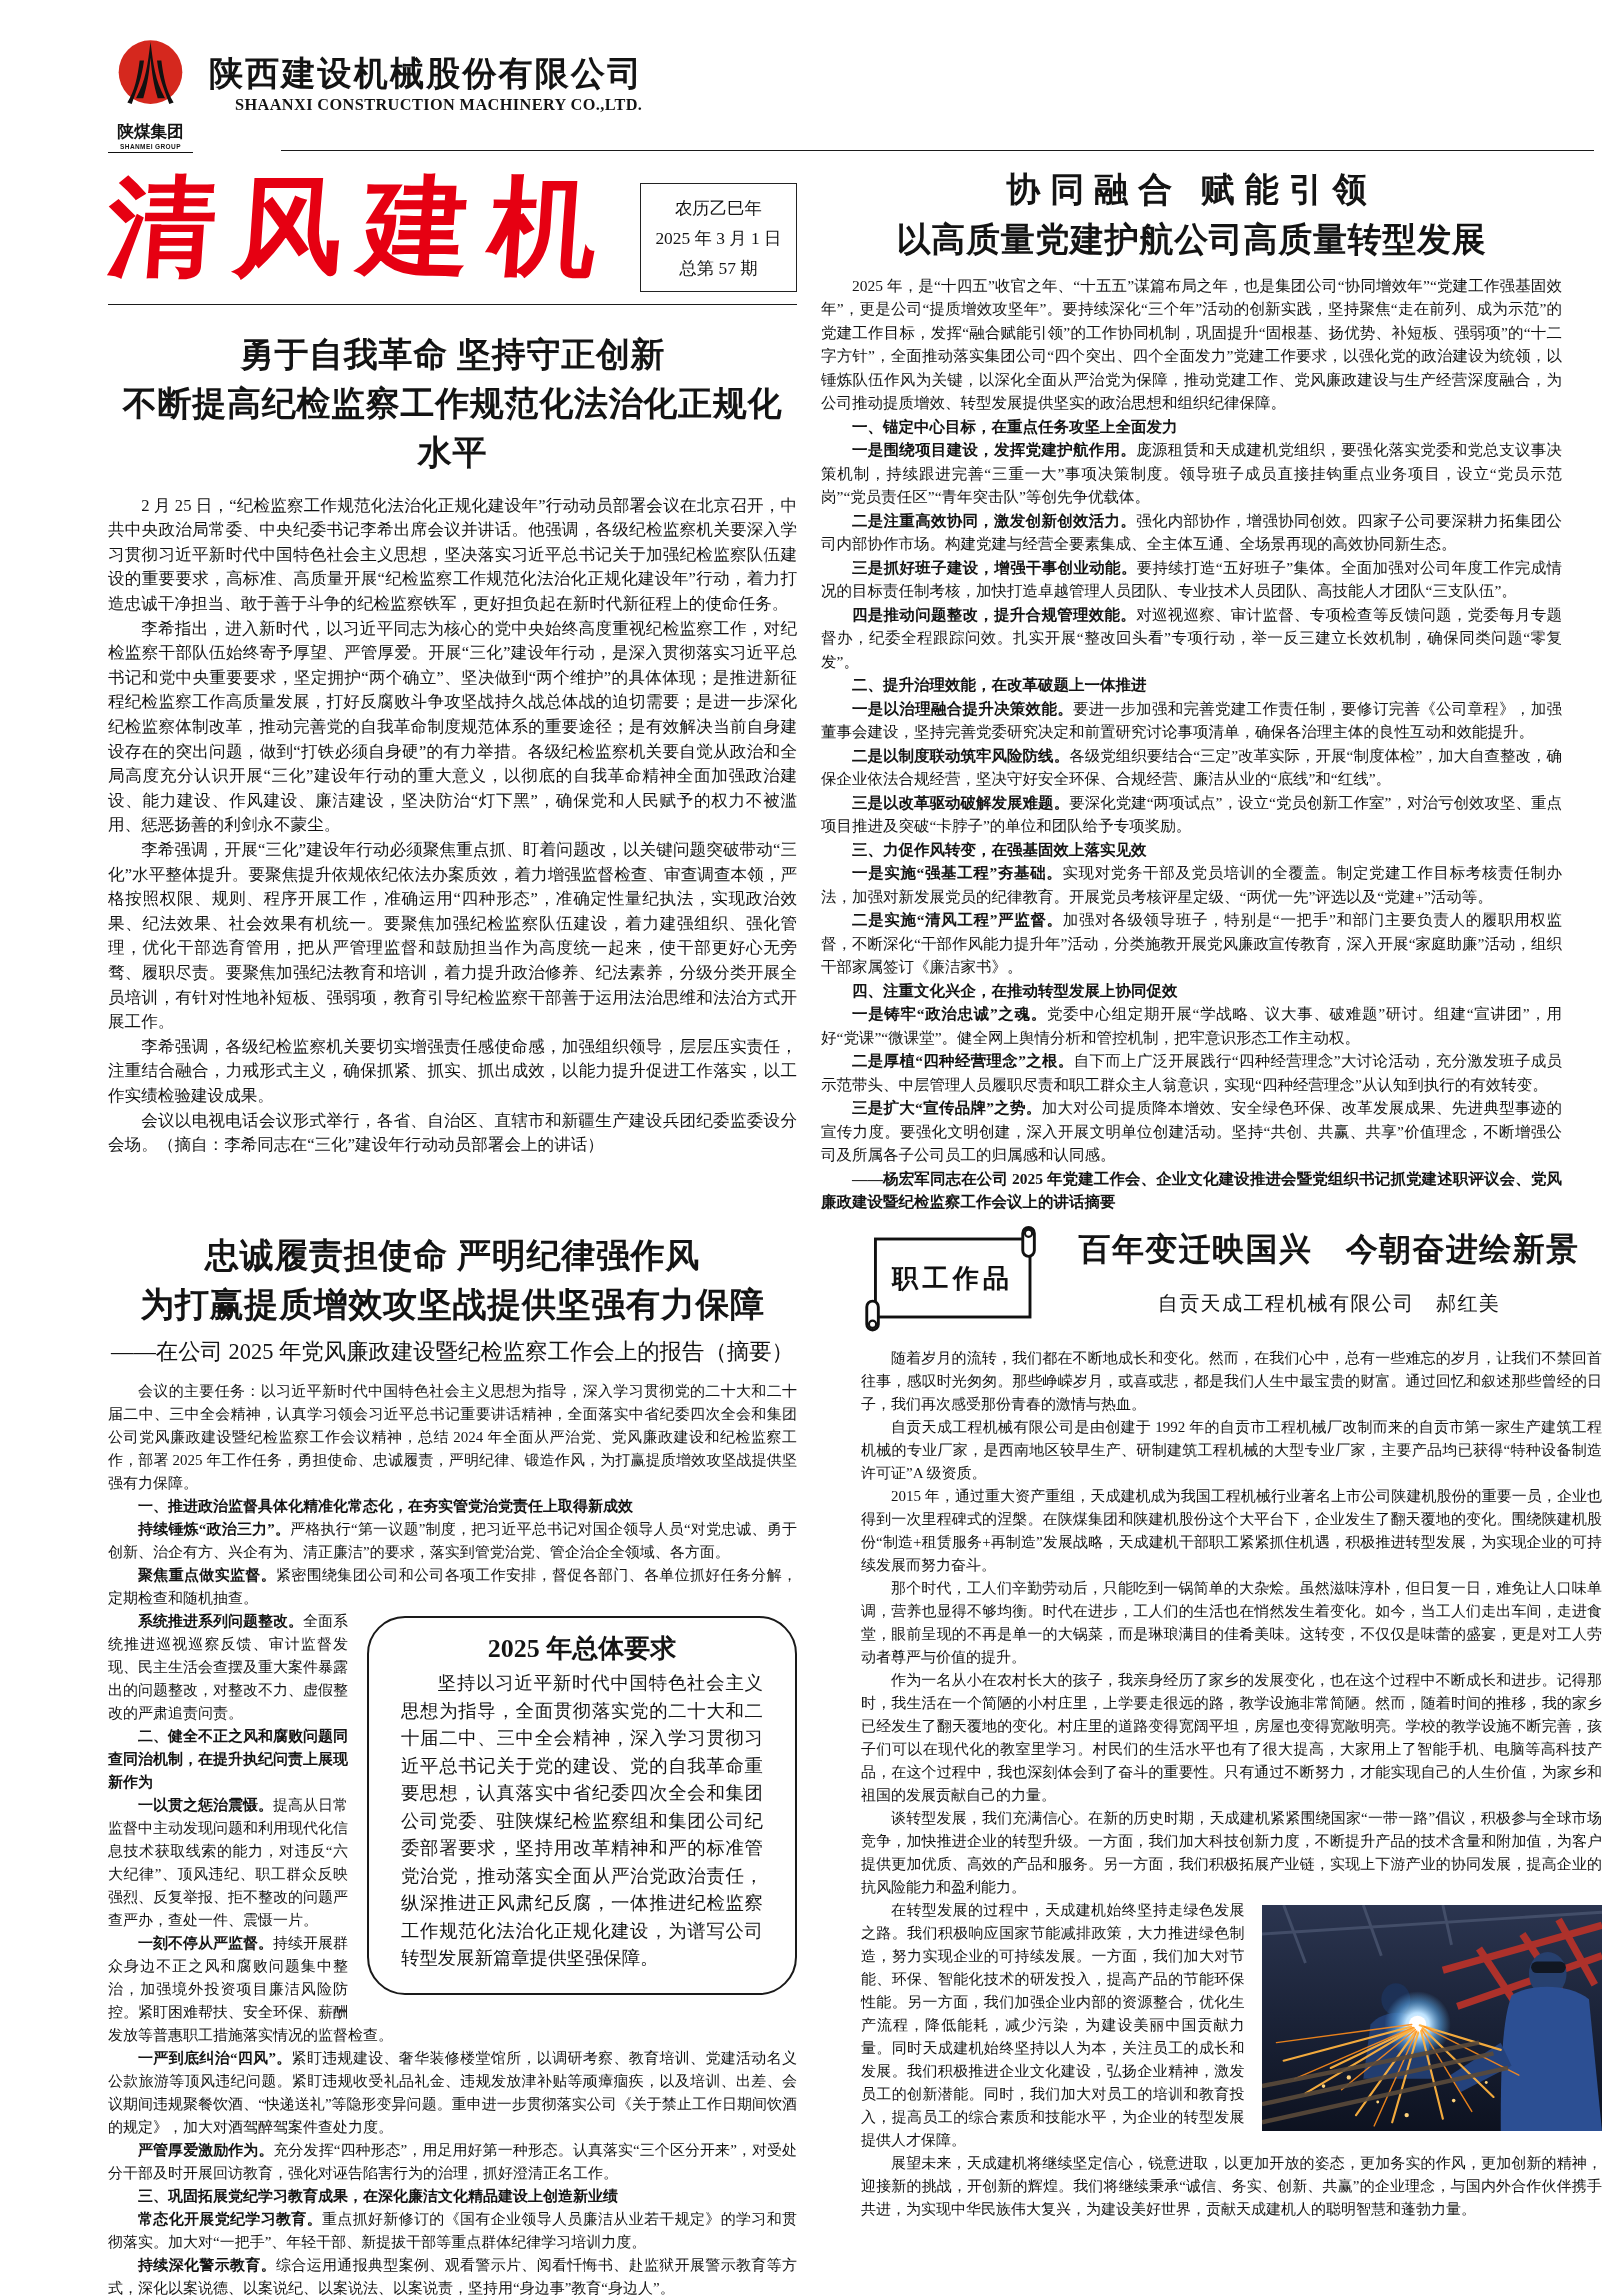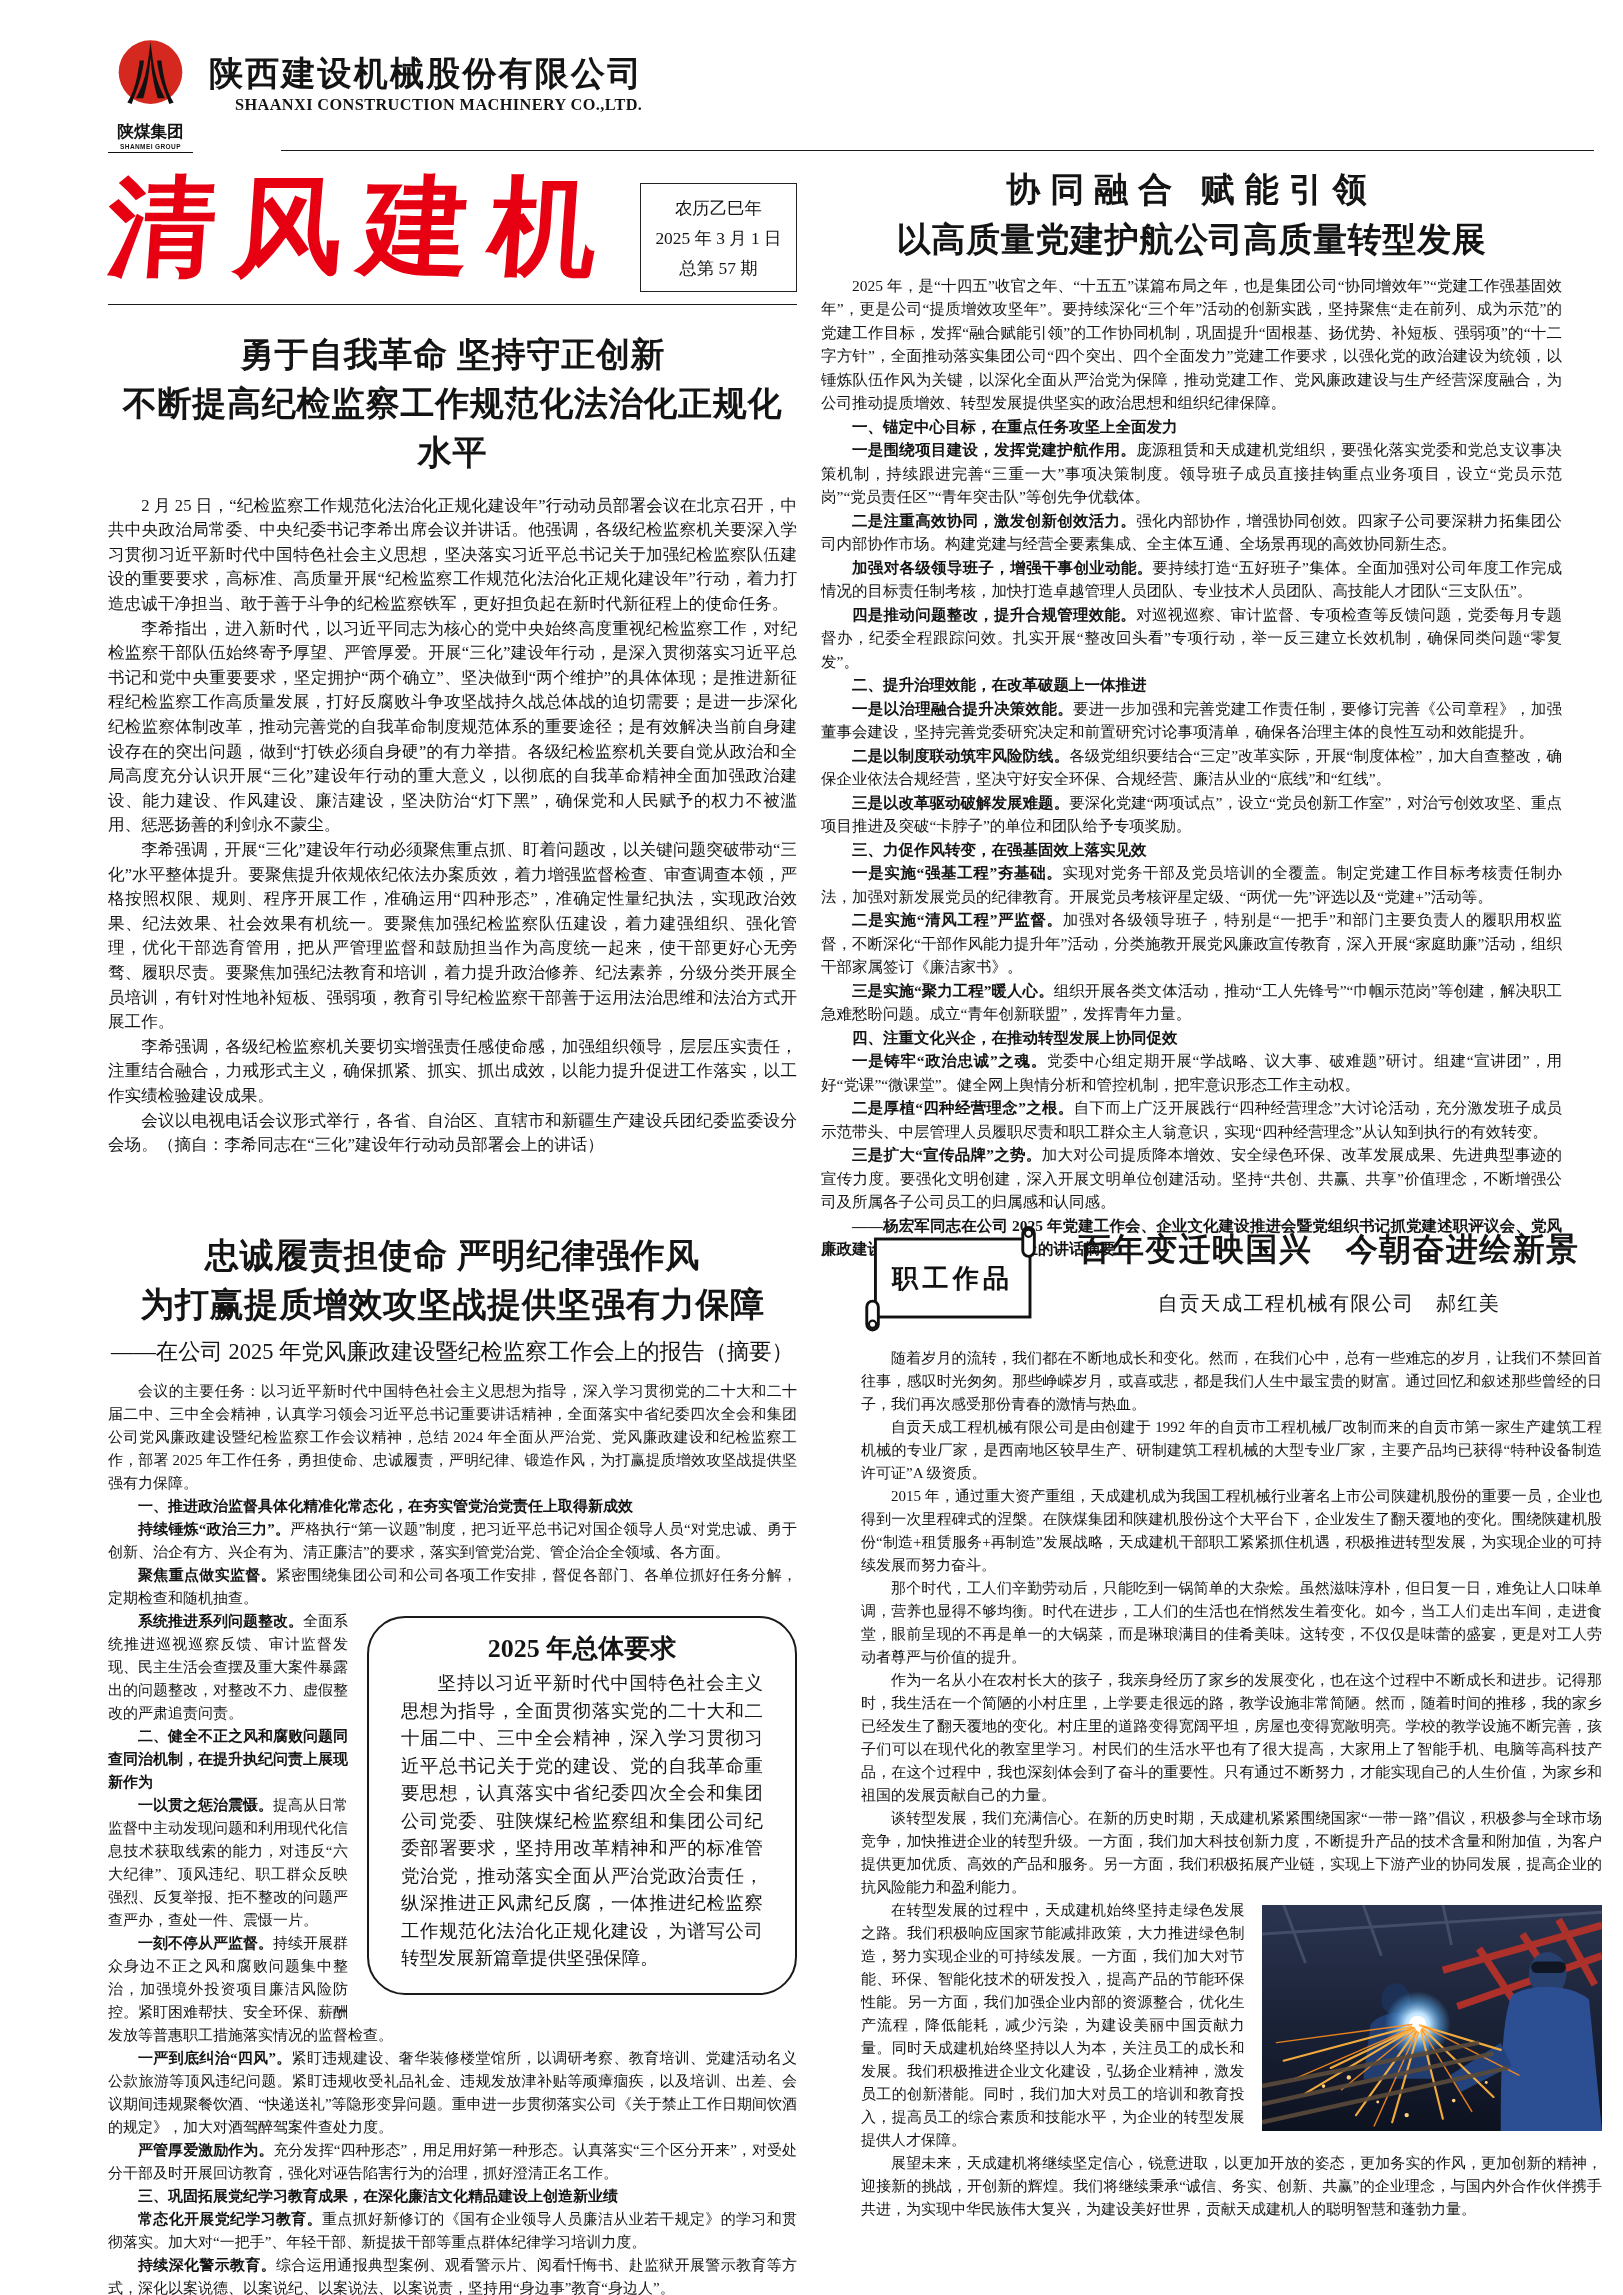--- a/index.html
+++ b/index.html
@@ -108,30 +108,29 @@
   <div class="col" id="col-tr">
     <div class="headline">
       <div class="l1">协同融合  赋能引领</div>
       <div class="l2">以高质量党建护航公司高质量转型发展</div>
     </div>
     <div class="body-tr">
         <p class="para">2025 年，是“十四五”收官之年、“十五五”谋篇布局之年，也是集团公司“协同增效年”“党建工作强基固效年”，更是公司“提质增效攻坚年”。要持续深化“三个年”活动的创新实践，坚持聚焦“走在前列、成为示范”的党建工作目标，发挥“融合赋能引领”的工作协同机制，巩固提升“固根基、扬优势、补短板、强弱项”的“十二字方针”，全面推动落实集团公司“四个突出、四个全面发力”党建工作要求，以强化党的政治建设为统领，以锤炼队伍作风为关键，以深化全面从严治党为保障，推动党建工作、党风廉政建设与生产经营深度融合，为公司推动提质增效、转型发展提供坚实的政治思想和组织纪律保障。</p>
         <p class="para sec-head">一、锚定中心目标，在重点任务攻坚上全面发力</p>
         <p class="para"><b>一是围绕项目建设，发挥党建护航作用。</b>庞源租赁和天成建机党组织，要强化落实党委和党总支议事决策机制，持续跟进完善“三重一大”事项决策制度。领导班子成员直接挂钩重点业务项目，设立“党员示范岗”“党员责任区”“青年突击队”等创先争优载体。</p>
         <p class="para"><b>二是注重高效协同，激发创新创效活力。</b>强化内部协作，增强协同创效。四家子公司要深耕力拓集团公司内部协作市场。构建党建与经营全要素集成、全主体互通、全场景再现的高效协同新生态。</p>
-        <p class="para"><b>加强对各级领导班子，增强干事创业动能。</b>要持续打造“五好班子”集体。全面加强对公司年度工作完成情况的目标责任制考核，加快打造卓越管理人员团队、专业技术人员团队、高技能人才团队“三支队伍”。</p>
+        <p class="para"><b>三是抓好班子建设，增强干事创业动能。</b>要持续打造“五好班子”集体。全面加强对公司年度工作完成情况的目标责任制考核，加快打造卓越管理人员团队、专业技术人员团队、高技能人才团队“三支队伍”。</p>
         <p class="para"><b>四是推动问题整改，提升合规管理效能。</b>对巡视巡察、审计监督、专项检查等反馈问题，党委每月专题督办，纪委全程跟踪问效。扎实开展“整改回头看”专项行动，举一反三建立长效机制，确保同类问题“零复发”。</p>
         <p class="para sec-head">二、提升治理效能，在改革破题上一体推进</p>
         <p class="para"><b>一是以治理融合提升决策效能。</b>要进一步加强和完善党建工作责任制，要修订完善《公司章程》，加强董事会建设，坚持完善党委研究决定和前置研究讨论事项清单，确保各治理主体的良性互动和效能提升。</p>
         <p class="para"><b>二是以制度联动筑牢风险防线。</b>各级党组织要结合“三定”改革实际，开展“制度体检”，加大自查整改，确保企业依法合规经营，坚决守好安全环保、合规经营、廉洁从业的“底线”和“红线”。</p>
         <p class="para"><b>三是以改革驱动破解发展难题。</b>要深化党建“两项试点”，设立“党员创新工作室”，对治亏创效攻坚、重点项目推进及突破“卡脖子”的单位和团队给予专项奖励。</p>
         <p class="para sec-head">三、力促作风转变，在强基固效上落实见效</p>
         <p class="para"><b>一是实施“强基工程”夯基础。</b>实现对党务干部及党员培训的全覆盖。制定党建工作目标考核责任制办法，加强对新发展党员的纪律教育。开展党员考核评星定级、“两优一先”评选以及“党建+”活动等。</p>
         <p class="para"><b>二是实施“清风工程”严监督。</b>加强对各级领导班子，特别是“一把手”和部门主要负责人的履职用权监督，不断深化“干部作风能力提升年”活动，分类施教开展党风廉政宣传教育，深入开展“家庭助廉”活动，组织干部家属签订《廉洁家书》。</p>
-        <p class="para"><b>三是实施“聚力工程”暖人心。</b>组织开展各类文体活动，推动“工人先锋号”“巾帼示范岗”等创建，解决职工急难愁盼问题。成立“青年创新联盟”，发挥青年力量。</p>
         <p class="para sec-head">四、注重文化兴企，在推动转型发展上协同促效</p>
         <p class="para"><b>一是铸牢“政治忠诚”之魂。</b>党委中心组定期开展“学战略、议大事、破难题”研讨。组建“宣讲团”，用好“党课”“微课堂”。健全网上舆情分析和管控机制，把牢意识形态工作主动权。</p>
         <p class="para"><b>二是厚植“四种经营理念”之根。</b>自下而上广泛开展践行“四种经营理念”大讨论活动，充分激发班子成员示范带头、中层管理人员履职尽责和职工群众主人翁意识，实现“四种经营理念”从认知到执行的有效转变。</p>
         <p class="para"><b>三是扩大“宣传品牌”之势。</b>加大对公司提质降本增效、安全绿色环保、改革发展成果、先进典型事迹的宣传力度。要强化文明创建，深入开展文明单位创建活动。坚持“共创、共赢、共享”价值理念，不断增强公司及所属各子公司员工的归属感和认同感。</p>
         <p class="para sig">——杨宏军同志在公司 2025 年党建工作会、企业文化建设推进会暨党组织书记抓党建述职评议会、党风廉政建设暨纪检监察工作会议上的讲话摘要</p>
       </div>
   </div>
 
   <div class="col" id="col-bl">
     <div class="headline">

